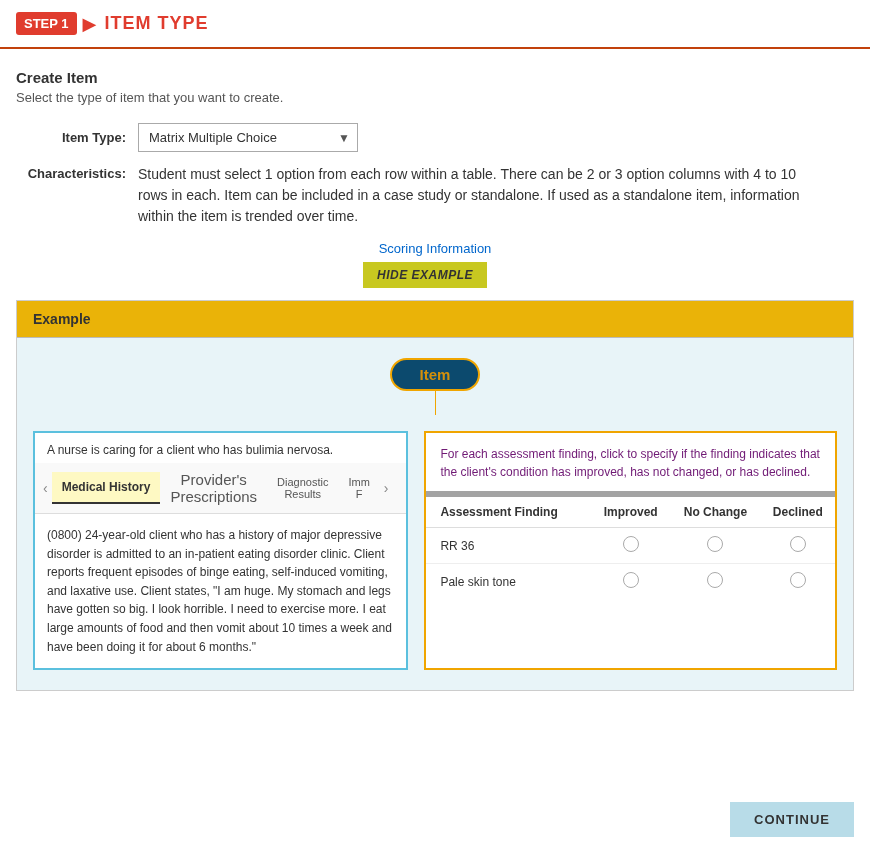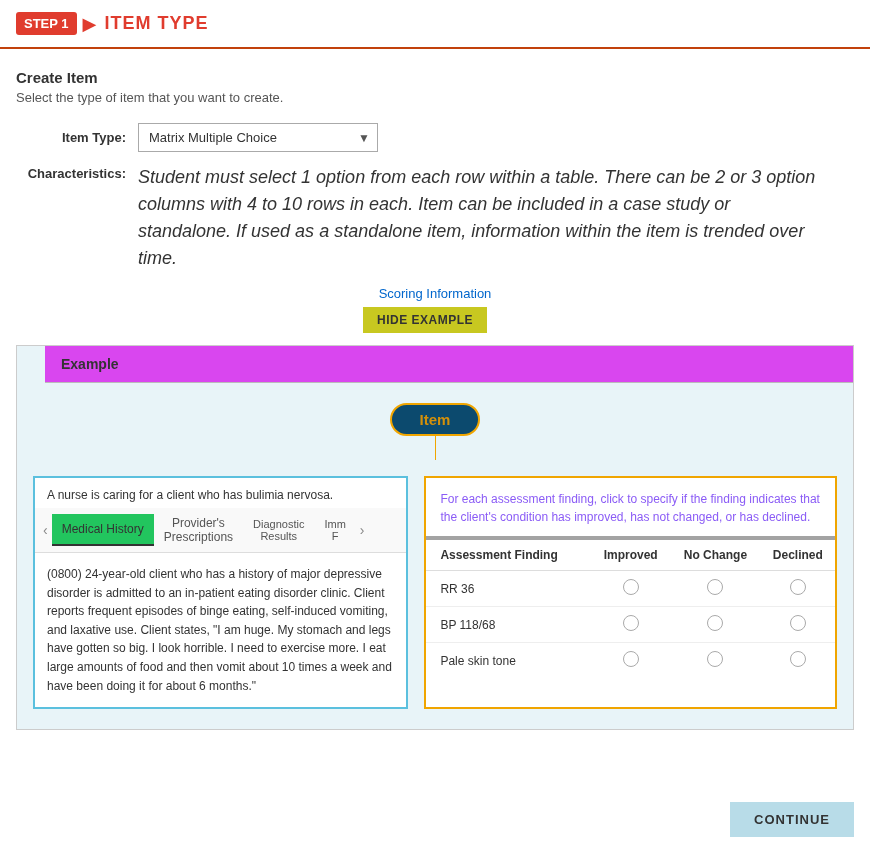--- a/index.html
+++ b/index.html
@@ -74,21 +74,21 @@
       position: relative;
       display: inline-block;
     }
     .item-type-select {
       appearance: none;
       -webkit-appearance: none;
       border: 1px solid #aaa;
       background: #fff;
       padding: 6px 47px 6px 10px;
       font-size: 13px;
-      width: 240px;
+      width: 220px;
       cursor: pointer;
       color: #333;
     }
     .select-arrow {
       position: absolute;
       right: 8px;
       top: 50%;
       transform: translateY(-50%);
       pointer-events: none;
       font-size: 12px;
@@ -104,25 +104,24 @@
     .char-label {
       font-weight: bold;
       width: 110px;
       text-align: right;
       margin-right: 12px;
       font-size: 13px;
       flex-shrink: 0;
       padding-top: 2px;
     }
     .char-text {
-      font-size: 18px;
+      font-size: 14px;
       color: #333;
       line-height: 1.5;
       max-width: 680px;
-      font-style: italic;
     }
 
     
     .scoring-link {
       color: #0066cc;
       text-decoration: none;
       font-size: 13px;
       margin-bottom: 10px;
       display: inline-block;
     }
@@ -133,37 +132,37 @@
       color: #333;
       border: none;
       padding: 6px 14px;
       font-size: 12px;
       font-weight: bold;
       cursor: pointer;
       letter-spacing: 0.5px;
       float: right;
       margin-right: 20px;
       margin-top: -4px;
+      font-style: italic;
     }
 
     
     .example-section {
       background: #e8f4f8;
       border: 1px solid #ccc;
       margin: 0 0 20px 0;
       padding: 0;
     }
     .example-header {
-      background: #d946ef;
+      background: #eab308;
       padding: 10px 16px;
       font-size: 14px;
       font-weight: bold;
       color: #333;
       border-bottom: 1px solid #bbb;
-      margin-left: 28px;
     }
     .example-body {
       padding: 20px 16px;
     }
 
     
     .labels-row {
       display: flex;
       justify-content: space-around;
       margin-bottom: 16px;
@@ -218,44 +217,44 @@
     .tab-item {
       padding: 8px 10px;
       font-size: 12px;
       color: #555;
       cursor: pointer;
       text-align: center;
       white-space: nowrap;
     }
     .tab-item.active {
       color: #333;
-      font-weight: normal;
+      font-weight: bold;
       border-bottom: 2px solid #333;
-      background: #22c55e;
+      background: #fef9c3;
     }
     .scenario-content {
       padding: 12px;
       font-size: 12px;
       line-height: 1.55;
       color: #333;
     }
 
     
     .item-panel {
       border: 2px solid #f0a500;
       background: #fff;
       flex: 1.1;
       min-width: 0;
     }
     .item-intro {
       padding: 12px 14px 10px;
       font-size: 12px;
       line-height: 1.5;
-      color: #8b5cf6;
-      border-bottom: 4px solid #a3a3a3;
+      color: #701a75;
+      border-bottom: 6px solid #a3a3a3;
     }
 
     
     .matrix-table {
       width: 100%;
       border-collapse: collapse;
       font-size: 12px;
     }
     .matrix-table th {
       padding: 8px 6px;
@@ -354,21 +353,21 @@
         </div>
       </div>
 
       <div class="example-columns">
 
         <div class="scenario-panel">
           <div style="padding:10px 12px 6px;font-size:12px;color:#333;">A nurse is caring for a client who has bulimia nervosa.</div>
           <div class="scenario-tabs">
             <button class="tab-nav-btn">‹</button>
             <div class="tab-item active">Medical History</div>
-            <div class="tab-item" style="font-size:12px;">Provider's<br>Prescriptions</div>
+            <div class="tab-item" style="font-size:15px;">Provider's<br>Prescriptions</div>
             <div class="tab-item" style="font-size:11px;">Diagnostic<br>Results</div>
             <div class="tab-item" style="font-size:11px;">Imm<br>F</div>
             <button class="tab-nav-btn">›</button>
           </div>
           <div class="scenario-content">(0800) 24-year-old client who has a history of major depressive disorder is admitted to an in-patient eating disorder clinic. Client reports frequent episodes of binge eating, self-induced vomiting, and laxative use. Client states, "I am huge. My stomach and legs have gotten so big. I look horrible. I need to exercise more. I eat large amounts of food and then vomit about 10 times a week and have been doing it for about 6 months."</div>
         </div>
 
         <div class="item-panel">
           <div class="item-intro">For each assessment finding, click to specify if the finding indicates that the client's condition has improved, has not changed, or has declined.</div>
           <table class="matrix-table">
@@ -381,26 +380,20 @@
               </tr>
             </thead>
             <tbody id="matrix-tbody">
             <tr>
                   <td>RR 36</td>
                   <td><span class="radio-circle"></span></td>
                   <td><span class="radio-circle"></span></td>
                   <td><span class="radio-circle"></span></td>
                 </tr>
                 <tr>
-                  <td>BP 118/68</td>
-                  <td><span class="radio-circle"></span></td>
-                  <td><span class="radio-circle"></span></td>
-                  <td><span class="radio-circle"></span></td>
-                </tr>
-                <tr>
                   <td>Pale skin tone</td>
                   <td><span class="radio-circle"></span></td>
                   <td><span class="radio-circle"></span></td>
                   <td><span class="radio-circle"></span></td>
                 </tr>
               </tbody>
           </table>
         </div>
 
       </div>

